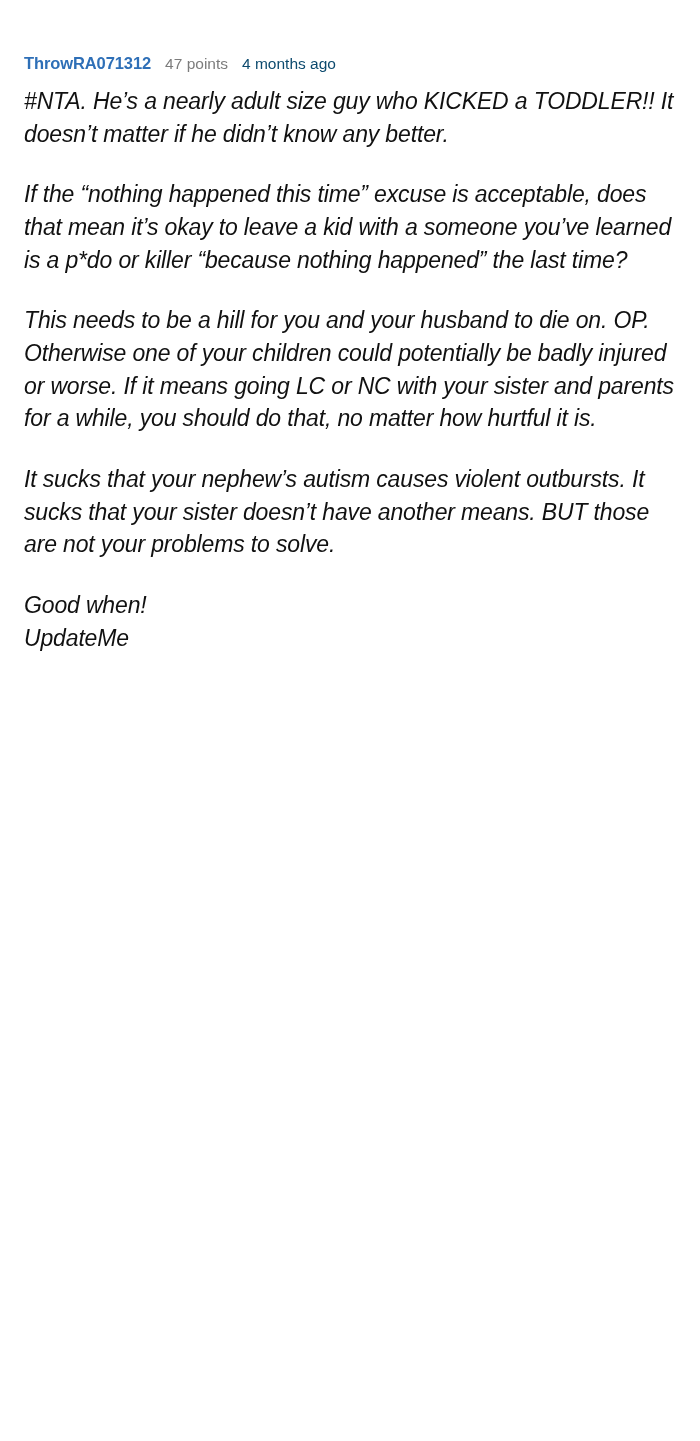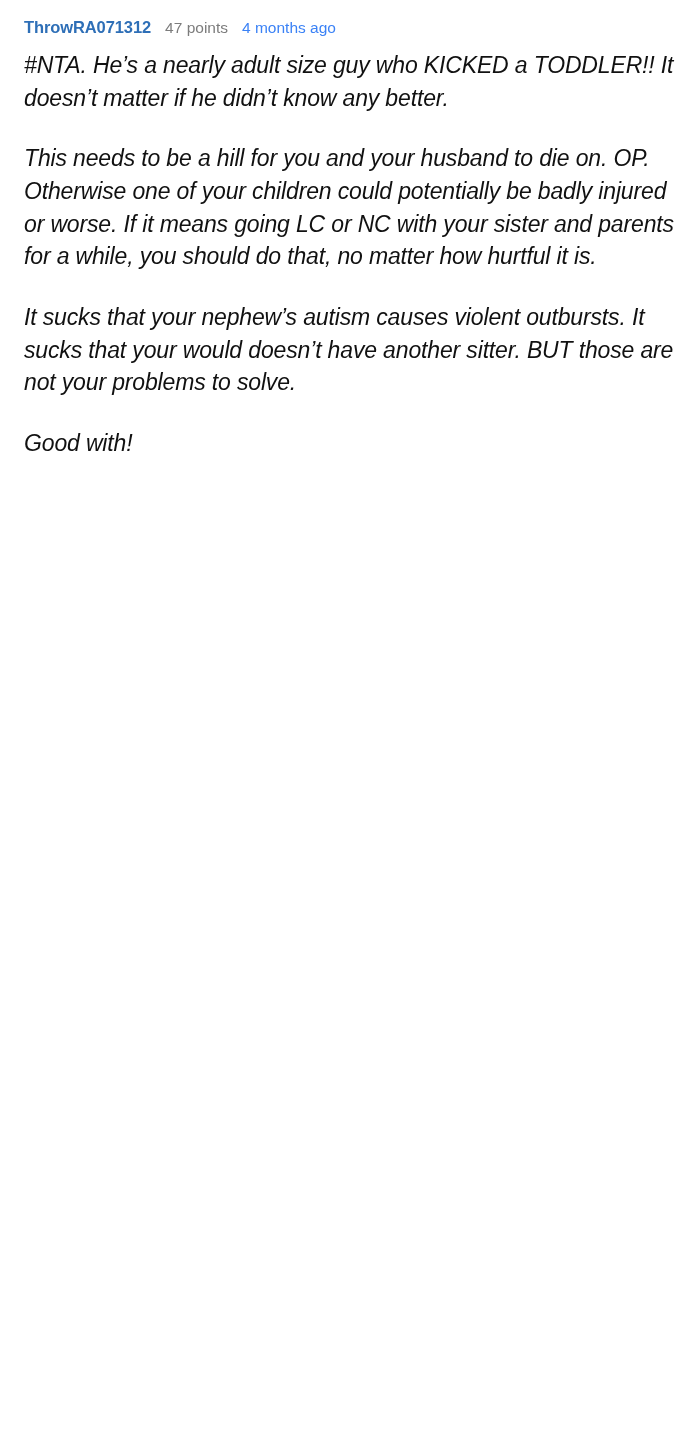--- a/index.html
+++ b/index.html
@@ -11,40 +11,41 @@
     width: 700px;
     min-height: 1441px;
     font-family: "Liberation Sans", sans-serif;
     color: #1a1a1b;
     -webkit-font-smoothing: antialiased;
   }
   .comment {
     width: 700px;
     box-sizing: border-box;
     padding: 18px 24px 10px 24px;
+    margin-top: 36px;
   }
   .meta {
     display: flex;
     align-items: baseline;
     gap: 14px;
     margin-bottom: 12px;
   }
   .author {
     color: #2e6fb7;
     font-size: 16.5px;
     font-weight: bold;
     letter-spacing: -0.1px;
   }
   .points {
     color: #7c7c7c;
     font-size: 15.5px;
     text-align: center;
   }
   .timestamp {
-    color: #3b82f6;
+    color: #0c4a6e;
     font-size: 15.5px;
   }
   .body {
     font-size: 23px;
     line-height: 1.42;
     color: #111111;
     letter-spacing: -0.15px;
   }
   .para {
     margin: 0 0 28px 0;
@@ -64,18 +65,20 @@
 <div class="comment">
 
   <div class="meta">
     <span class="author">ThrowRA071312</span>
     <span class="points">47 points</span>
     <span class="timestamp">4 months ago</span>
   </div>
 
   <div class="body">
     <p class="para">#NTA. He’s a nearly adult size guy who KICKED a TODDLER!! It doesn’t matter if he didn’t know any better.</p>
+    <p class="para">If the “nothing happened this time” excuse is acceptable, does that mean it’s okay to leave a kid with a someone you’ve learned is a p*do or killer “because nothing happened” the last time?</p>
     <p class="para">This needs to be a hill for you and your husband to die on. OP. Otherwise one of your children could potentially be badly injured or worse. If it means going LC or NC with your sister and parents for a while, you should do that, no matter how hurtful it is.</p>
-    <p class="para">It sucks that your nephew’s autism causes violent outbursts. It sucks that your would doesn’t have another sitter. BUT those are not your problems to solve.</p>
-    <p class="para tight">Good with!</p>
+    <p class="para">It sucks that your nephew’s autism causes violent outbursts. It sucks that your sister doesn’t have another means. BUT those are not your problems to solve.</p>
+    <p class="para tight">Good when!</p>
+    <p class="para">UpdateMe</p>
   </div>
 
 </div>
 
 </body></html>

